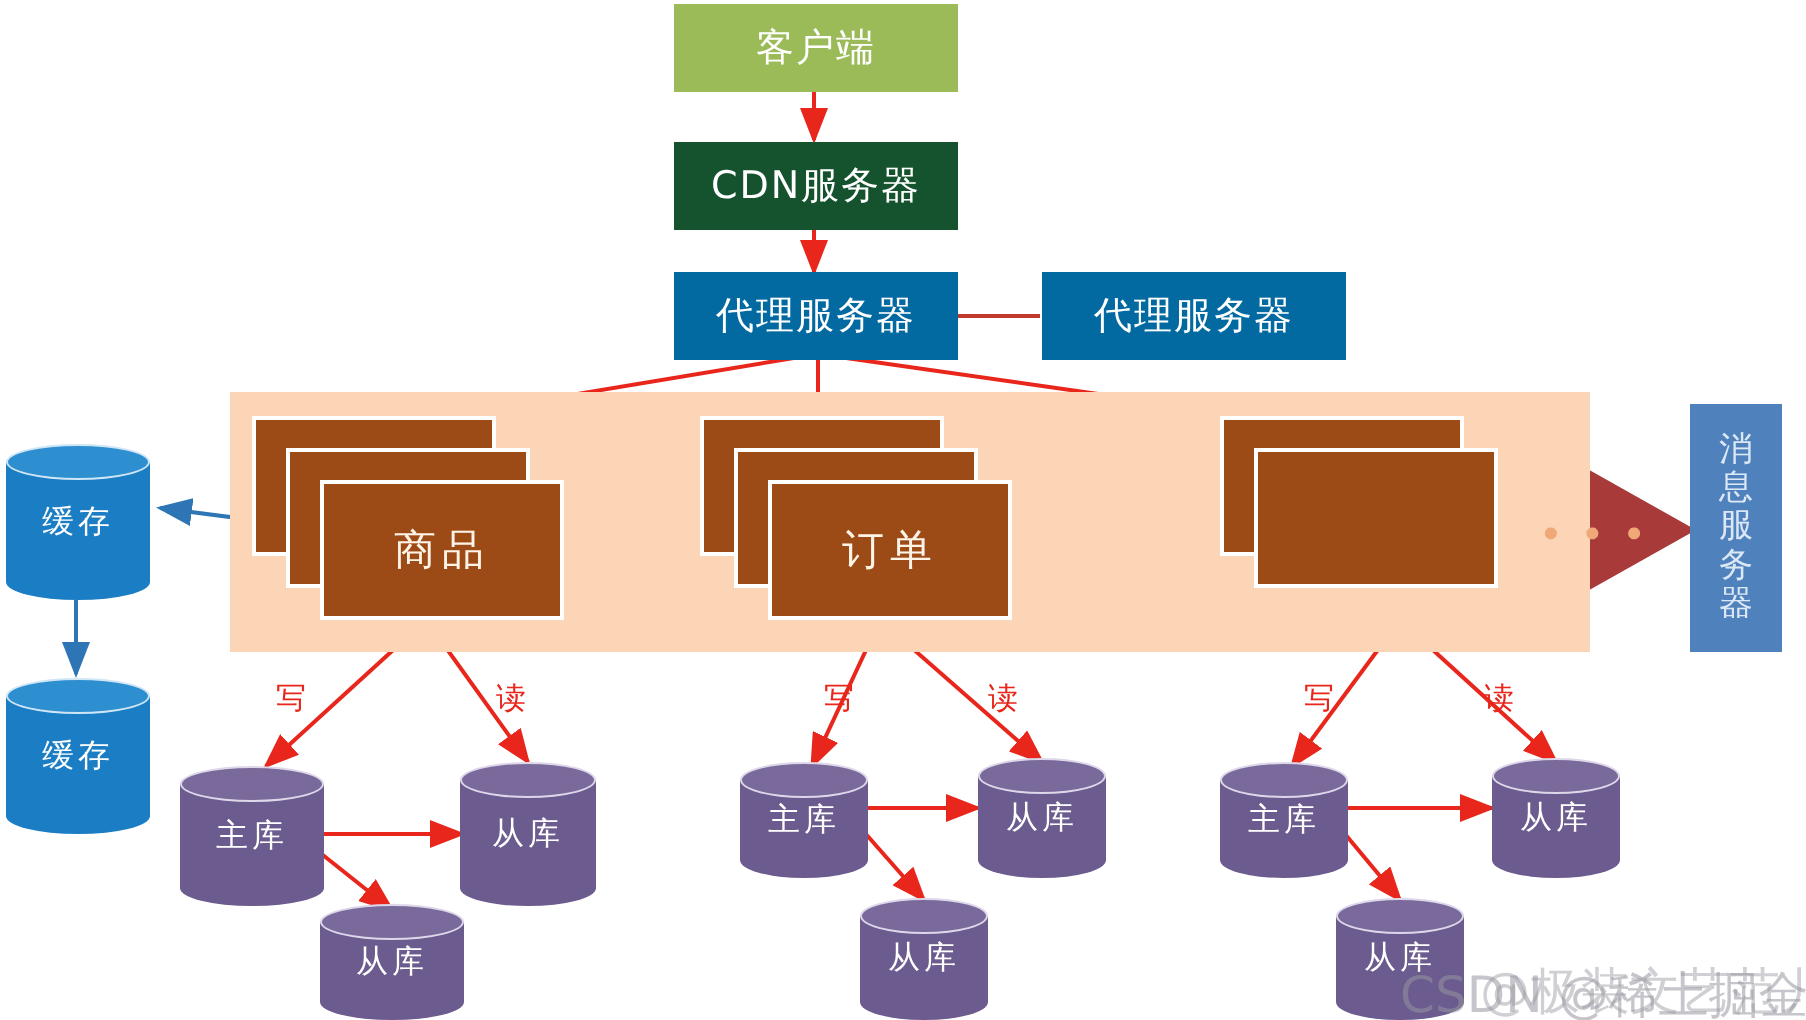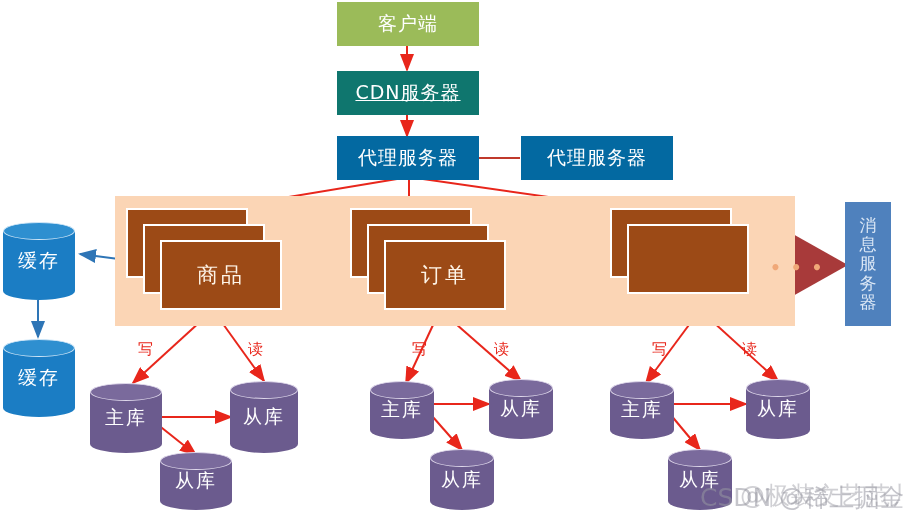--- a/index.html
+++ b/index.html
@@ -3,21 +3,21 @@
 <meta charset="utf-8">
 <style>
   html,body{margin:0;padding:0;background:#ffffff;}
   body{width:903px;height:510px;overflow:hidden;
        font-family:"DejaVu Sans","Liberation Sans",sans-serif;}
   #stage{position:relative;width:903px;height:510px;background:#fff;border-radius:20px;}
 
   .box{position:absolute;display:flex;align-items:center;justify-content:center;
        color:#fff;font-size:19px;letter-spacing:1px;box-sizing:border-box;}
   .box.client{background:#9BBB59;}
-  .box.cdn{background:#0f766e;text-decoration:underline;}
+  .box.cdn{background:#14532d;}
   .box.proxy{background:#0369a1;}
 
   .band{position:absolute;background:#FBD5B5;}
 
   .svc-stack{position:absolute;padding-left:18px;}
   .svc-card{position:absolute;background:#9C4A16;border:2px solid #ffffff;
             box-sizing:border-box;}
   .svc-card.front{display:flex;align-items:center;justify-content:center;
                   color:#fdf3e6;font-size:21px;letter-spacing:3px;}
 
@@ -29,21 +29,21 @@
 
   .dots{position:absolute;color:#F0A878;font-size:17px;letter-spacing:2px;
         font-weight:bold;}
 
   .cyl{position:absolute;}
   .cyl .body{position:absolute;left:0;right:0;top:9px;bottom:9px;}
   .cyl .top{position:absolute;left:0;right:0;top:0;height:18px;border-radius:50%;}
   .cyl .bot{position:absolute;left:0;right:0;bottom:0;height:18px;border-radius:50%;}
   .cyl .lbl{position:absolute;left:0;right:0;top:0;bottom:0;display:flex;
             align-items:center;justify-content:center;color:#ffffff;
-            font-size:19px;letter-spacing:2px;z-index:3;}
+            font-size:16px;letter-spacing:2px;z-index:3;}
   .cyl.cache .body{background:#1B7DC4;}
   .cyl.cache .top{background:#2E8FD0;border:1px solid #cfe6f7;box-sizing:border-box;}
   .cyl.cache .bot{background:#1B7DC4;}
   .cyl.db .body{background:#6B5B8E;}
   .cyl.db .top{background:#7A6A9C;border:1px solid #ded7ea;box-sizing:border-box;}
   .cyl.db .bot{background:#6B5B8E;}
 
   .edge-lbl{position:absolute;color:#E8261B;font-size:15px;}
 
   svg.wires{position:absolute;left:0;top:0;width:903px;height:510px;

